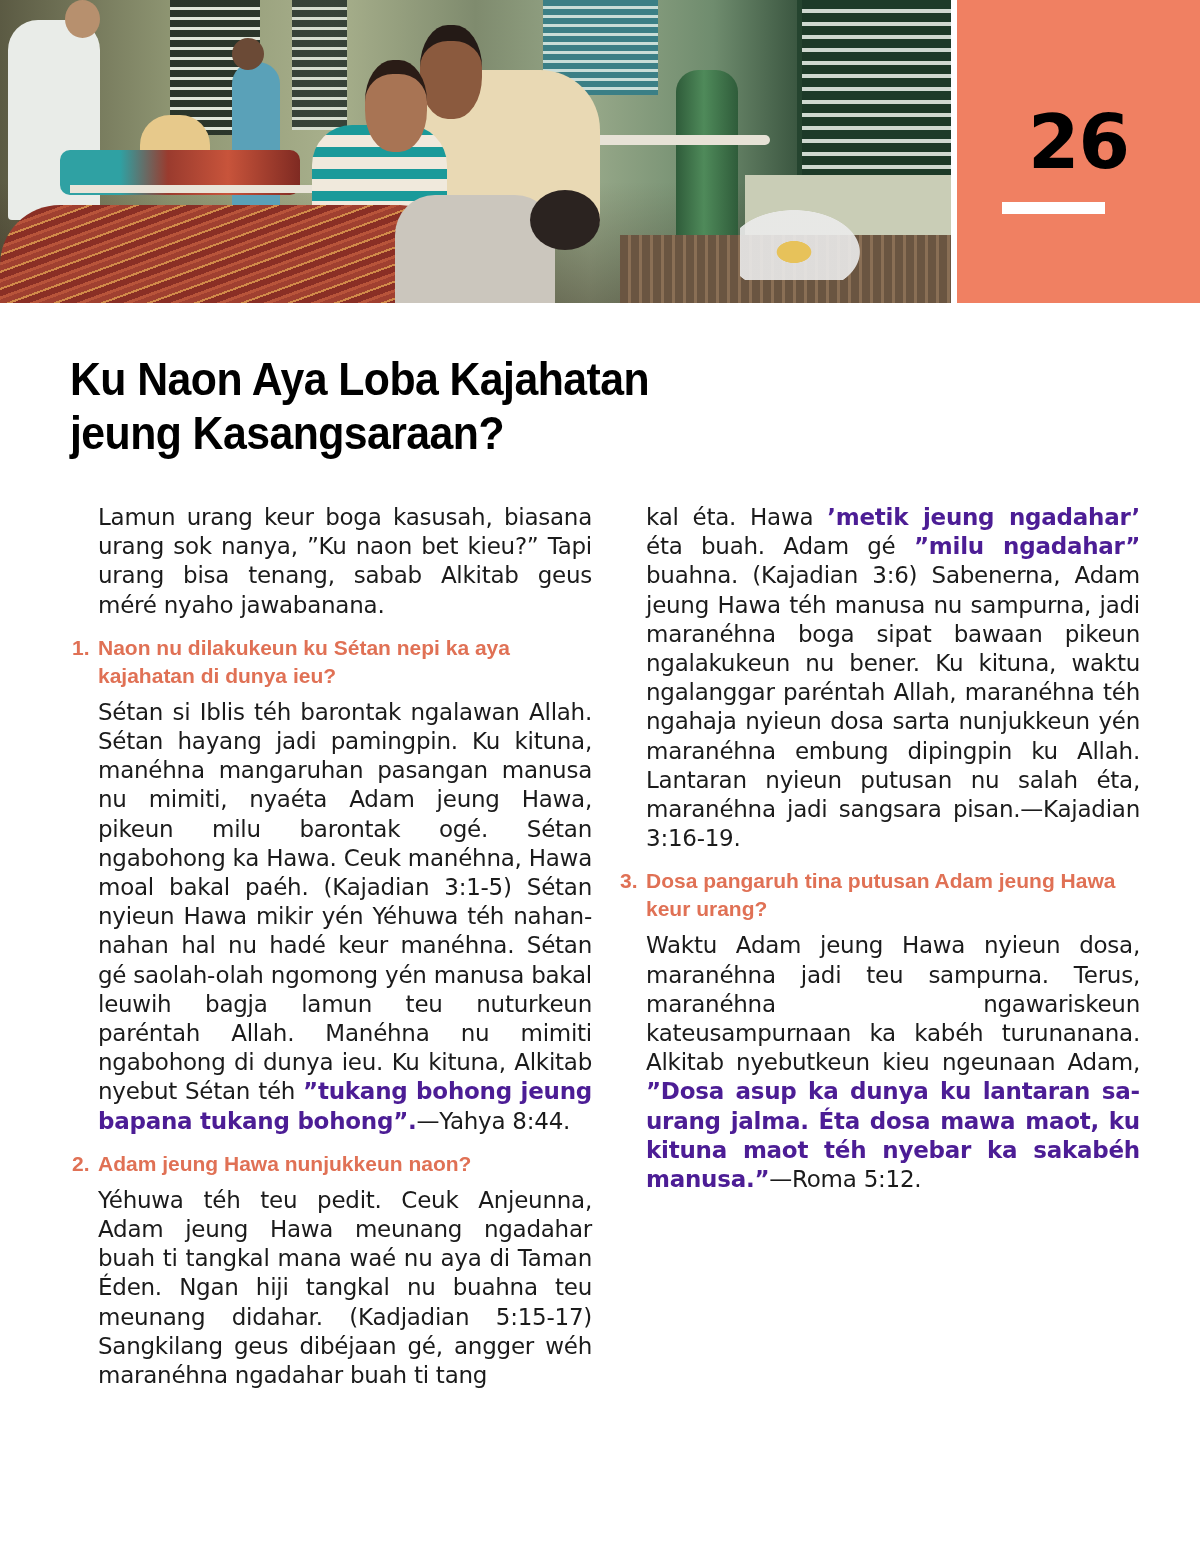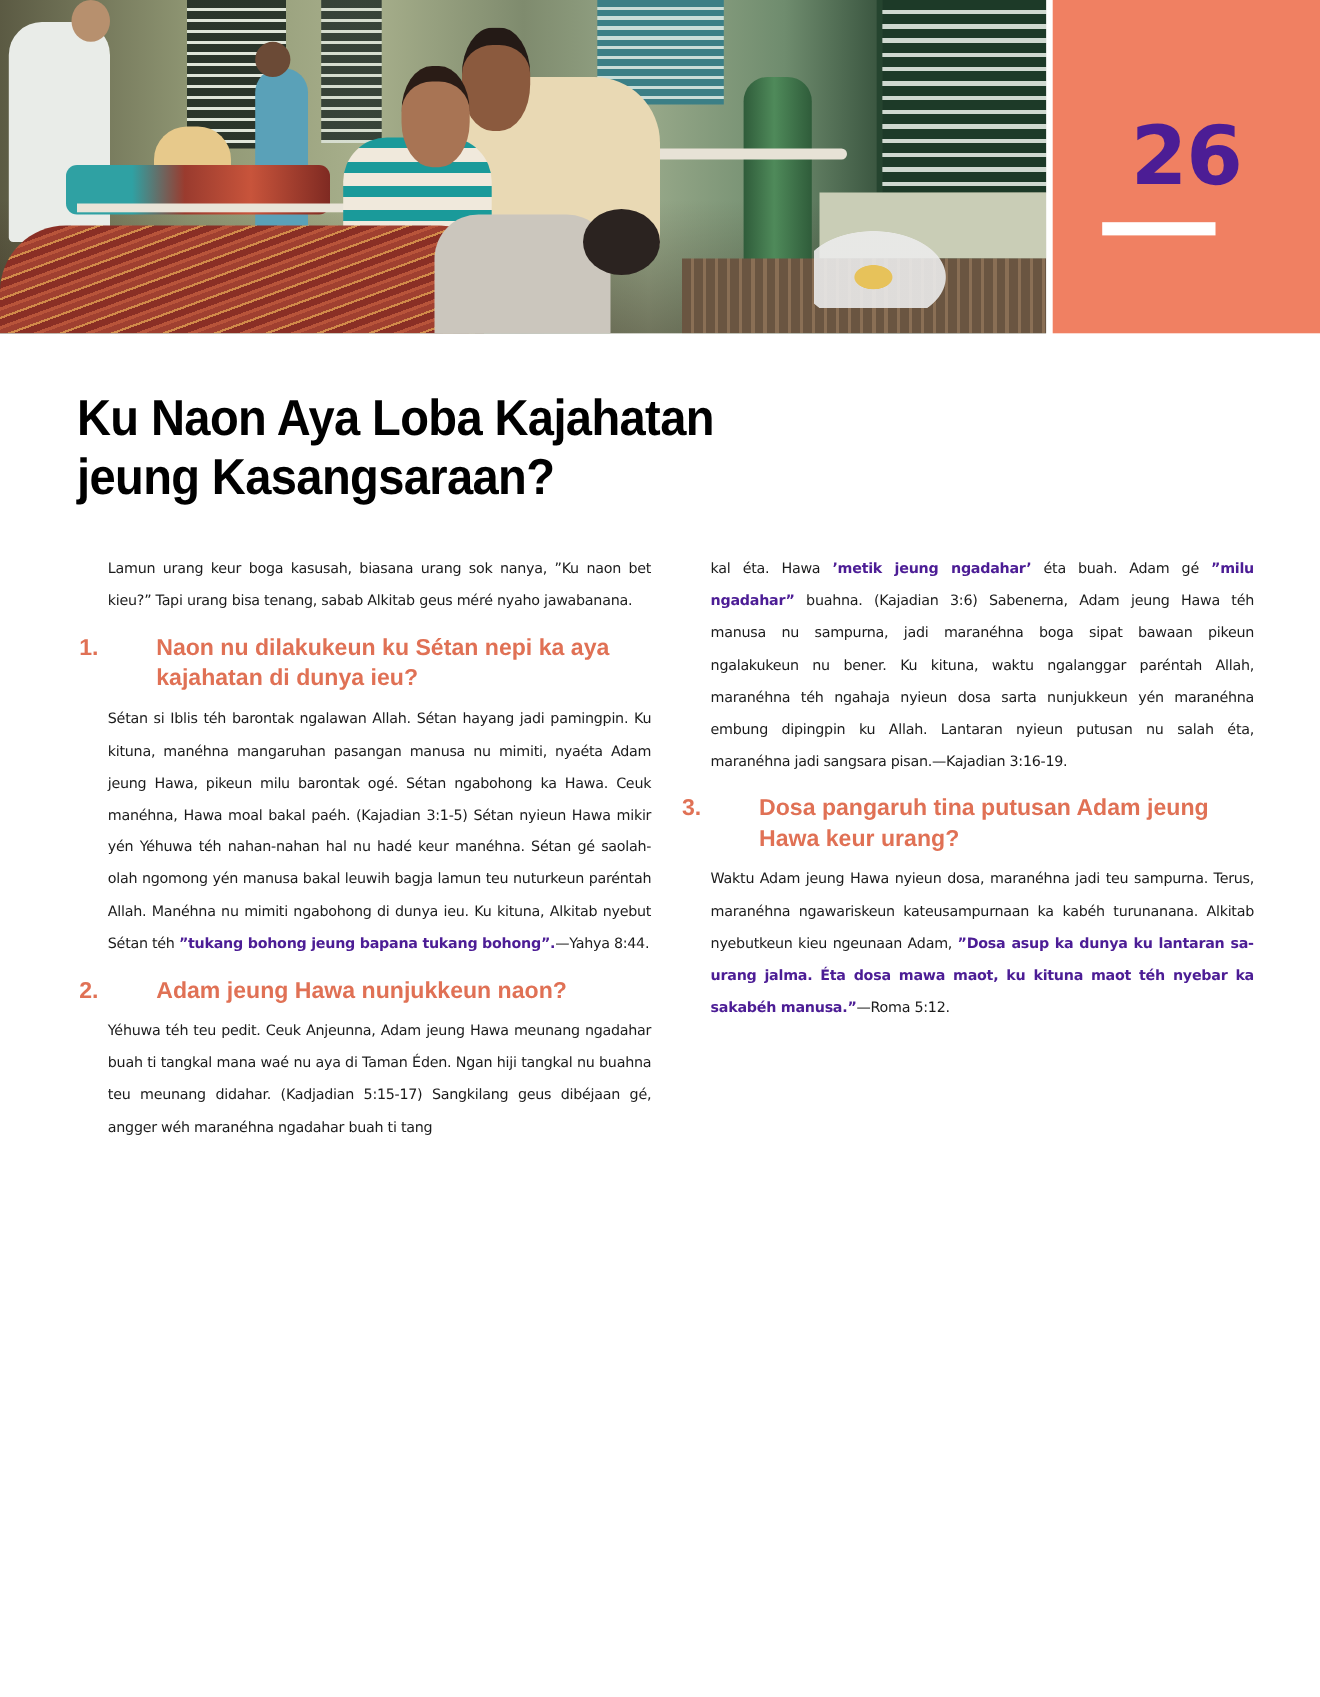--- a/index.html
+++ b/index.html
@@ -31,36 +31,36 @@
   .photo .tank { position: absolute; left: 676px; top: 70px; width: 62px; height: 170px; background: linear-gradient(90deg, #2f5c3a, #4f8a5a 45%, #2f5c3a); border-radius: 22px 22px 4px 4px; }
   .photo .rail { position: absolute; left: 590px; top: 135px; width: 180px; height: 10px; background: #e7e2d6; border-radius: 5px; }
   .photo .blanket { position: absolute; left: 0; top: 205px; width: 440px; height: 98px; background: repeating-linear-gradient(160deg, #8a2f25 0 6px, #b8543a 6px 9px, #a04030 9px 14px, #d18a4a 14px 16px); border-radius: 60px 40px 0 0; }
   .photo .boy { position: absolute; left: 395px; top: 195px; width: 160px; height: 108px; background: #cbc6bd; border-radius: 40px 40px 0 0; }
   .photo .boy-head { position: absolute; left: 530px; top: 190px; width: 70px; height: 60px; background: #2b2320; border-radius: 50%; }
   .photo .mat { position: absolute; left: 620px; top: 235px; width: 331px; height: 68px; background: repeating-linear-gradient(90deg, #6a5541 0 8px, #8a6f55 8px 11px); }
   .photo .bag { position: absolute; left: 740px; top: 210px; width: 120px; height: 70px; background: radial-gradient(ellipse at 45% 60%, #e7c25a 0 18%, rgba(235,235,235,0.9) 19% 70%, rgba(235,235,235,0) 71%); }
 
   
   .badge { position: absolute; left: 957px; top: 0; width: 243px; height: 303px; background: #f08062; }
-  .badge-number { position: absolute; left: 0; width: 100%; top: 105px; text-align: center; color: #4c1d95; font-family: "DejaVu Sans", sans-serif; font-weight: bold; font-size: 74px; letter-spacing: -1px; line-height: 1; }
+  .badge-number { position: absolute; left: 0; width: 100%; top: 105px; text-align: center; color: #000000; font-family: "DejaVu Sans", sans-serif; font-weight: bold; font-size: 74px; letter-spacing: -1px; line-height: 1; }
   .badge-rule-abs { position: absolute; left: 45px; top: 202px; width: 103px; height: 12px; background: #ffffff; }
 
   
   .title { position: absolute; left: 70px; top: 352px; width: 760px; margin: 0; font-family: "Liberation Sans", sans-serif; font-weight: bold; font-size: 46px; line-height: 54px; color: #000000; letter-spacing: -0.6px; transform: scaleX(0.93); transform-origin: left top; }
   .title span { display: block; }
 
   
   .col { position: absolute; top: 503px; width: 520px; }
   .col-left { left: 72px; }
   .col-right { left: 620px; }
-  .para { margin: 0 0 12px 26px; font-family: "DejaVu Sans", sans-serif; font-size: 13px; line-height: 29.2px; text-align: justify; hyphens: manual; color: #1b1b1b; letter-spacing: -0.25px; }
+  .para { margin: 0 0 12px 26px; font-family: "DejaVu Sans", sans-serif; font-size: 23px; line-height: 29.2px; text-align: justify; hyphens: manual; color: #1b1b1b; letter-spacing: -0.25px; }
   .para b { font-weight: bold; color: #4c1d95; }
   .q { margin: 14px 0 8px 0; font-family: "Liberation Sans", sans-serif; font-weight: bold; font-size: 21px; line-height: 28px; color: #e07155; display: flex; }
   .q .num { width: 26px; flex: 0 0 26px; }
-  .q .txt { flex: 1; margin-left: 44px; }
+  .q .txt { flex: 1; }
 </style>
 </head>
 <body>
 
 <div class="photo">
   <div class="window1"></div>
   <div class="window2"></div>
   <div class="window3"></div>
   <div class="shutter"></div>
   <div class="wall-right"></div>

